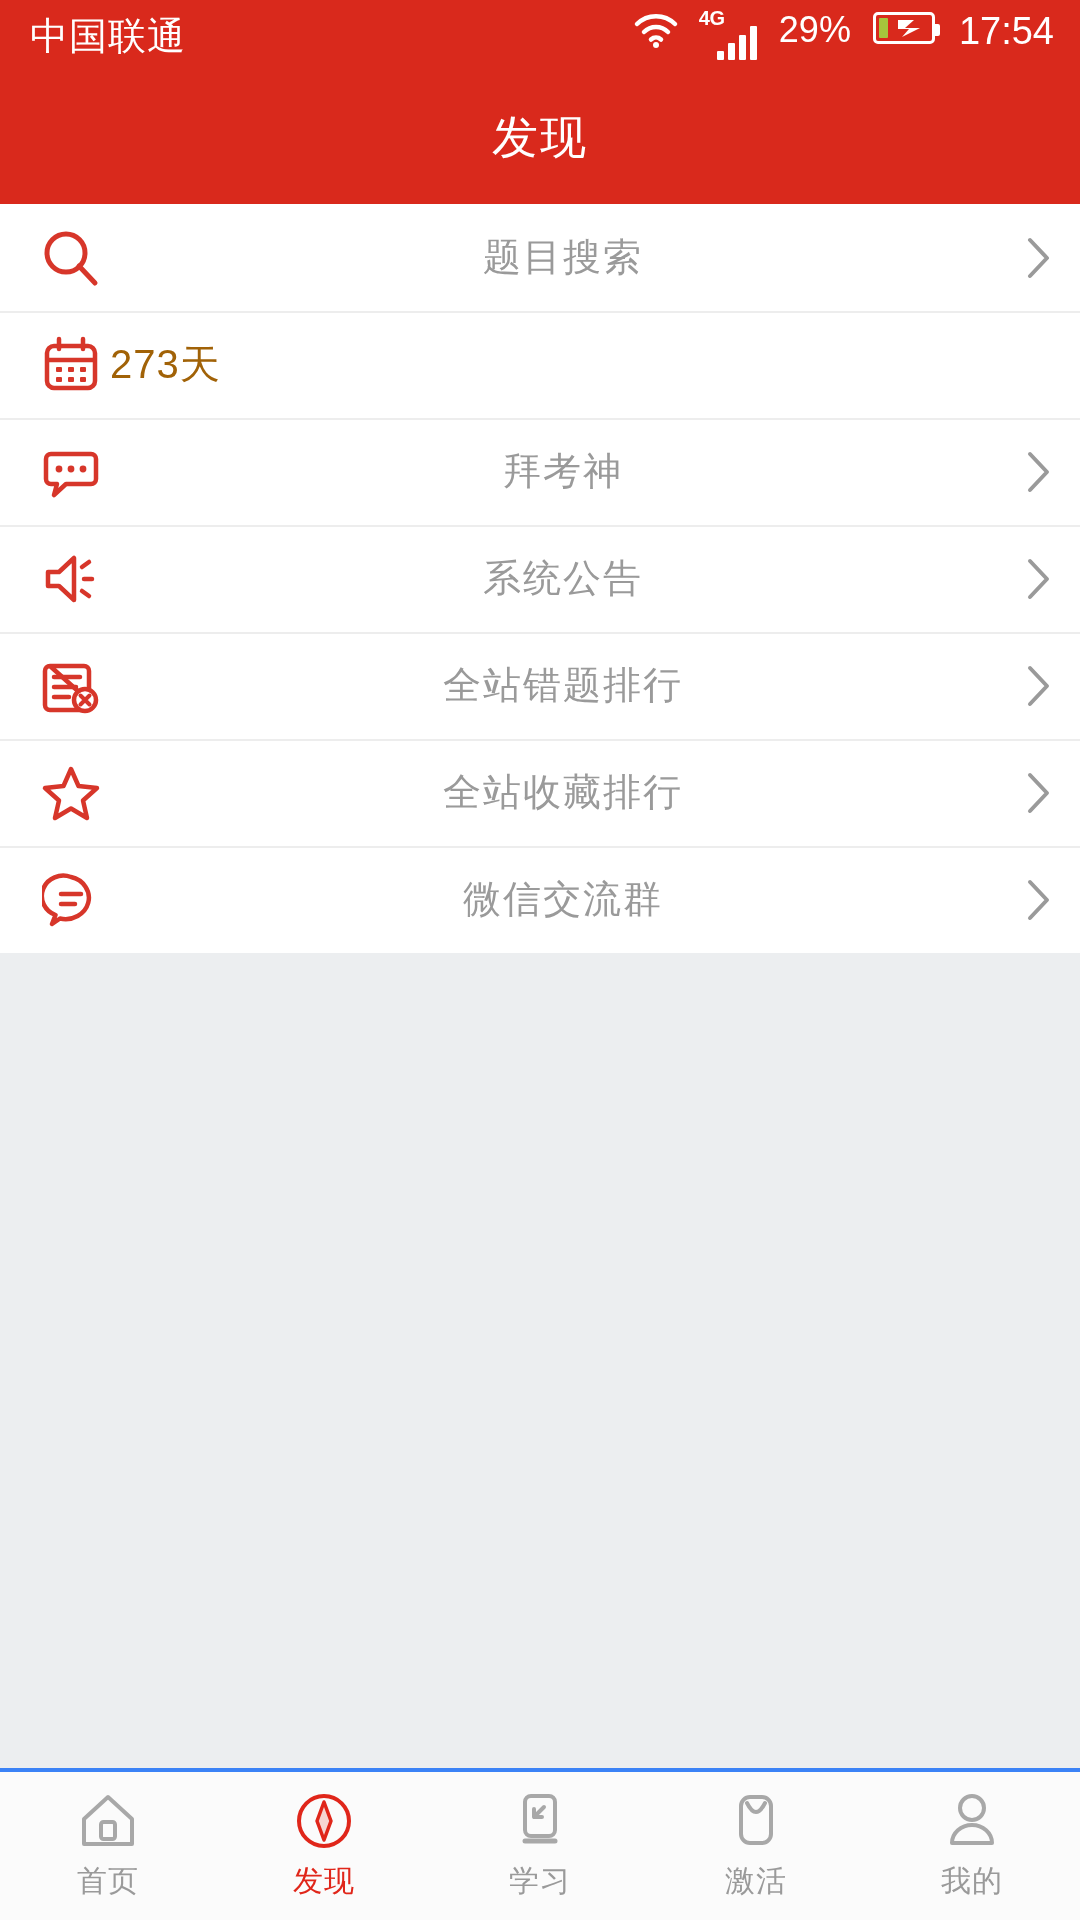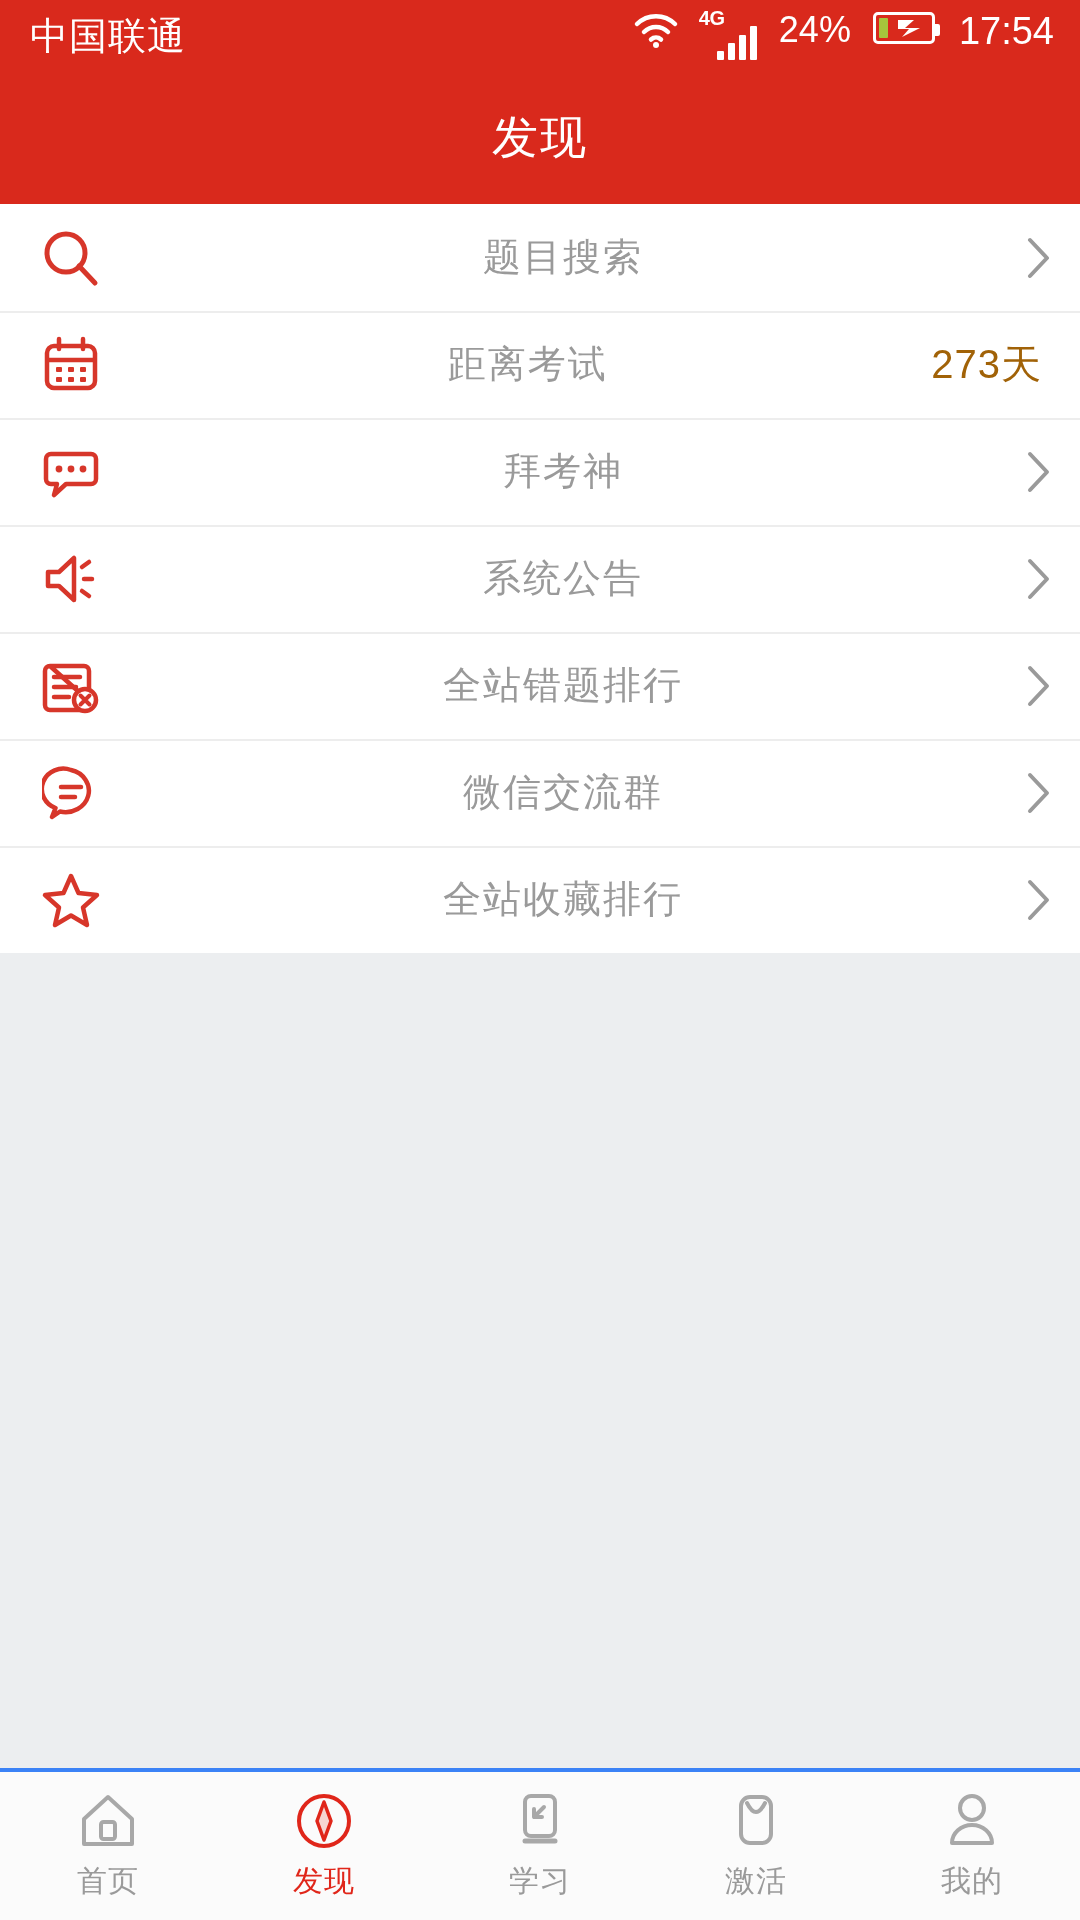--- a/index.html
+++ b/index.html
@@ -94,21 +94,21 @@
         <span class="sig-wrap">
           <span class="sig-4g">4G</span>
           <span class="bars">
             <i></i>
               <i></i>
               <i></i>
               <i></i>
           </span>
         </span>
 
-        <span class="batt-pct">24%</span>
+        <span class="batt-pct">29%</span>
 
         <span class="battery">
           <span class="batt-fill"></span>
           <svg class="batt-bolt" width="30" height="24" viewBox="0 0 30 24">
             <path d="M4 4 L20 4 L11 12 L26 12 L8 21 L15 13 L4 13 Z" fill="#fff"></path>
           </svg>
         </span>
 
         <span class="clock">17:54</span>
       </div>
@@ -146,21 +146,20 @@
           <g fill="#d7362a">
             <rect x="14" y="31" width="6" height="5" rx="1"></rect>
               <rect x="26" y="31" width="6" height="5" rx="1"></rect>
               <rect x="38" y="31" width="6" height="5" rx="1"></rect>
             <rect x="14" y="41" width="6" height="5" rx="1"></rect>
               <rect x="26" y="41" width="6" height="5" rx="1"></rect>
               <rect x="38" y="41" width="6" height="5" rx="1"></rect>
           </g>
         </svg>
       </span>
-      <span class="row-label">距离考试</span>
       <span class="row-value">273天</span>
     </div>
 
     <div class="row">
       <span class="row-icon">
         <svg width="58" height="58" viewBox="0 0 58 58">
           <path d="M9 11 H49 A5 5 0 0 1 54 16 V36 A5 5 0 0 1 49 41 H24 L12 52 L15 41 H9 A5 5 0 0 1 4 36 V16 A5 5 0 0 1 9 11 Z" stroke="#d7362a" stroke-width="4.5" fill="none" stroke-linejoin="round"></path>
           <g fill="#d7362a">
               <circle cx="17" cy="26" r="3.4"></circle>
               <circle cx="29" cy="26" r="3.4"></circle>
@@ -207,47 +206,47 @@
       <span class="row-label">全站错题排行</span>
       <span class="chev">
         <svg width="26" height="44" viewBox="0 0 26 44">
             <polyline points="4,4 21,22 4,40" stroke="#9a9a9a" stroke-width="4" fill="none" stroke-linecap="round" stroke-linejoin="round"></polyline>
           </svg>
       </span>
     </div>
 
     <div class="row">
       <span class="row-icon">
+        <svg width="60" height="60" viewBox="0 0 60 60">
+          <polygon points="30,6 37.5,23 56,25 42,37.5 46,55 30,45.5 14,55 18,37.5 4,25 22.5,23" stroke="#d7362a" stroke-width="4.5" fill="none" stroke-linejoin="round"></polygon>
+        </svg>
+      </span>
+      <span class="row-label">全站收藏排行</span>
+      <span class="chev">
+        <svg width="26" height="44" viewBox="0 0 26 44">
+            <polyline points="4,4 21,22 4,40" stroke="#9a9a9a" stroke-width="4" fill="none" stroke-linecap="round" stroke-linejoin="round"></polyline>
+          </svg>
+      </span>
+    </div>
+
+    <div class="row">
+      <span class="row-icon">
         <svg width="58" height="58" viewBox="0 0 58 58">
           <path d="M29 6 A23 21 0 1 1 18 47.5 L10 53 L13.5 44 A21 20 0 0 1 29 6 Z" stroke="#d7362a" stroke-width="4.5" fill="none" stroke-linejoin="round"></path>
           <line x1="19" y1="23" x2="39" y2="23" stroke="#d7362a" stroke-width="4.5" stroke-linecap="round"></line>
           <line x1="19" y1="33" x2="33" y2="33" stroke="#d7362a" stroke-width="4.5" stroke-linecap="round"></line>
         </svg>
       </span>
       <span class="row-label">微信交流群</span>
       <span class="chev">
         <svg width="26" height="44" viewBox="0 0 26 44">
             <polyline points="4,4 21,22 4,40" stroke="#9a9a9a" stroke-width="4" fill="none" stroke-linecap="round" stroke-linejoin="round"></polyline>
           </svg>
       </span>
     </div>
-
-    <div class="row">
-      <span class="row-icon">
-        <svg width="60" height="60" viewBox="0 0 60 60">
-          <polygon points="30,6 37.5,23 56,25 42,37.5 46,55 30,45.5 14,55 18,37.5 4,25 22.5,23" stroke="#d7362a" stroke-width="4.5" fill="none" stroke-linejoin="round"></polygon>
-        </svg>
-      </span>
-      <span class="row-label">全站收藏排行</span>
-      <span class="chev">
-        <svg width="26" height="44" viewBox="0 0 26 44">
-            <polyline points="4,4 21,22 4,40" stroke="#9a9a9a" stroke-width="4" fill="none" stroke-linecap="round" stroke-linejoin="round"></polyline>
-          </svg>
-      </span>
-    </div>
   </div>
 
   <div class="list-bottom-gap"></div>
 
   <div class="tabbar">
 
     <div class="tab">
       <span class="tab-ico">
         <svg width="60" height="58" viewBox="0 0 60 58">
           <path d="M30 5 L54 27 V52 H6 V27 Z" stroke="#a8a8a8" stroke-width="4" fill="none" stroke-linejoin="round"></path>

